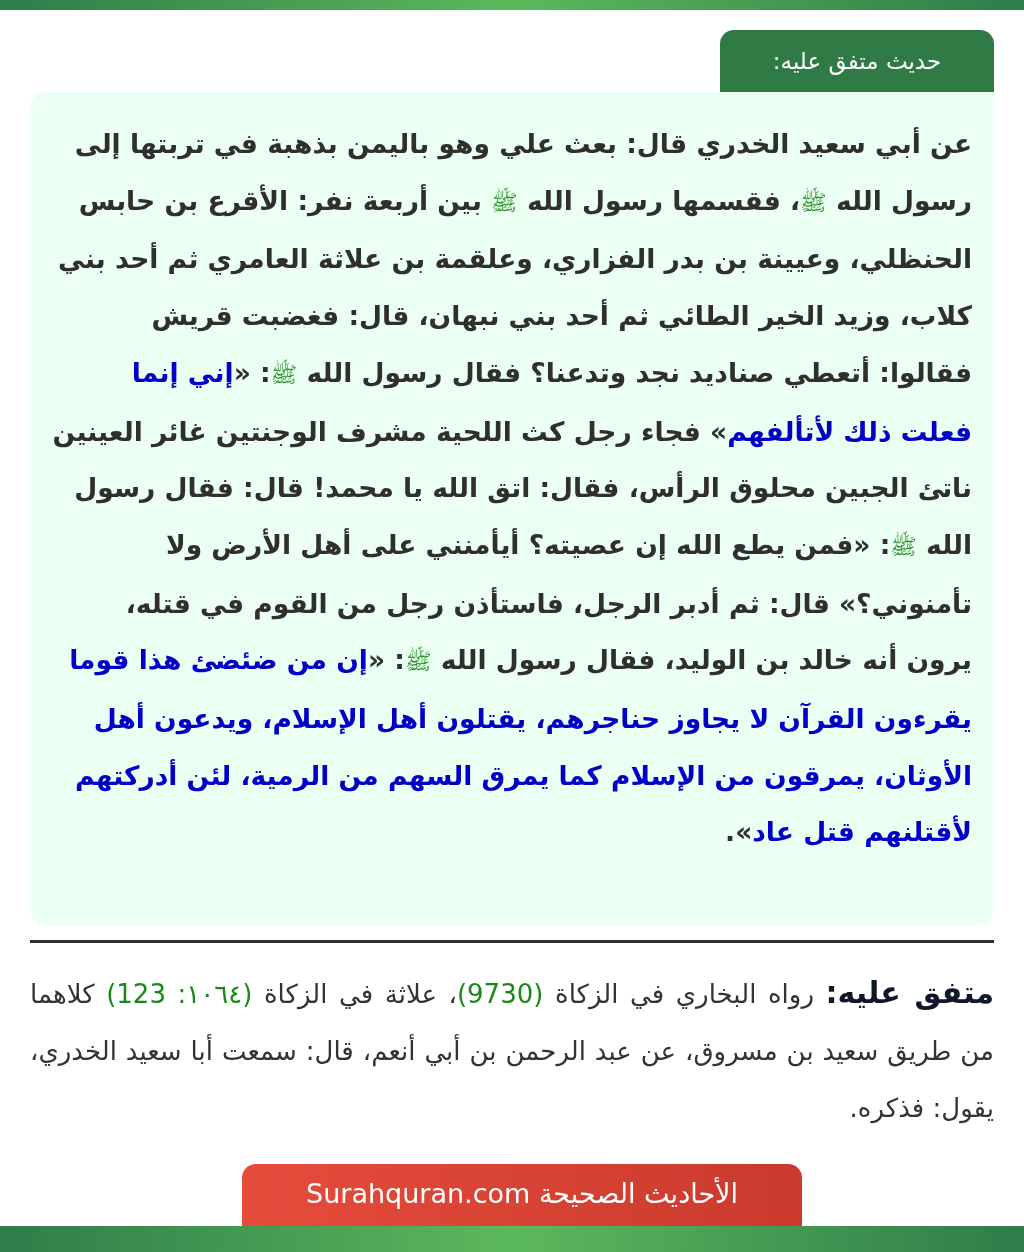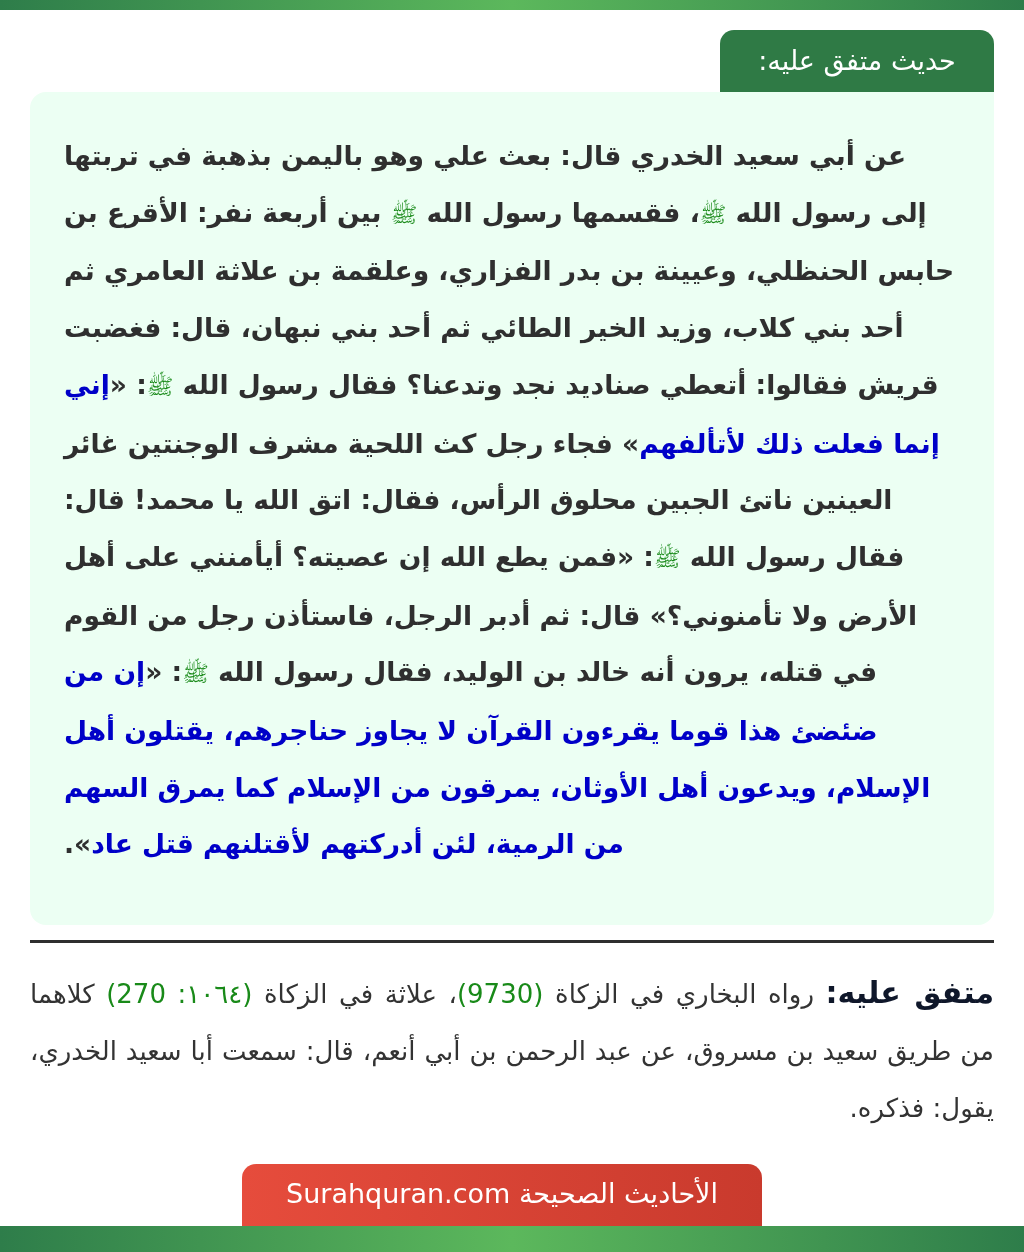--- a/index.html
+++ b/index.html
@@ -12,66 +12,66 @@
     position:absolute; left:0; top:0; width:1024px; height:10px;
     background:linear-gradient(90deg,#2e7d4a 0%,#5cb85c 50%,#2e7d4a 100%);
   }
   .bottom-bar {
     position:absolute; left:0; top:1226px; width:1024px; height:26px;
     background:linear-gradient(90deg,#2e7d4a 0%,#5cb85c 50%,#2e7d4a 100%);
   }
   .title-tab {
     position:absolute; right:30px; top:30px; height:62px; width:274px;
     background:#2f7a45; color:#fff; border-radius:14px 14px 0 0;
-    font-size:27px; line-height:62px; text-align:center; direction:rtl;
+    font-size:23px; line-height:62px; text-align:center; direction:rtl;
   }
   .hadith-box {
     position:absolute; left:30px; top:92px; width:964px; height:833px;
     background:#ecfff3; border-radius:16px 0 16px 16px;
     box-sizing:border-box; padding:20px 18px 0 18px;
   }
   .hadith-text {
-    direction:rtl; text-align:left; font-weight:bold;
+    direction:rtl; text-align:right; font-weight:bold;
     font-size:26.5px; line-height:56.7px; color:#2f2f2f;
-    margin:16px;
+    margin:4px;
   }
   .quote { color:#0000c8; }
   .saw { color:#198a19; font-weight:normal; font-size:22px; }
   .divider {
     position:absolute; left:30px; top:940px; width:964px; height:3px;
     background:#2e2e2e;
   }
   .source {
     position:absolute; left:30px; top:964px; width:964px;
     direction:rtl; text-align:justify; text-align-last:right;
     font-size:26px; line-height:57px; color:#333;
   }
   .source .label { color:#0f172a; font-weight:bold; font-size:30px; }
   .source .ref { color:#198a19; }
   .site-btn {
-    position:absolute; left:242px; top:1164px; width:520px; height:62px;
+    position:absolute; left:242px; top:1164px; width:560px; height:62px;
     background:linear-gradient(90deg,#e64c3c,#c93a2d);
     border-radius:14px 14px 0 0; color:#fff;
     font-size:27px; line-height:60px; text-align:center; direction:rtl;
   }
 </style>
 </head>
 <body>
 
 <div class="top-bar"></div>
 
 <div class="title-tab">
   <span>حديث متفق عليه:</span>
 </div>
 
 <div class="hadith-box">
   <p class="hadith-text"><span>عن أبي سعيد الخدري قال: بعث علي وهو باليمن بذهبة في تربتها إلى رسول الله </span><span class="saw">ﷺ</span><span>، فقسمها رسول الله </span><span class="saw">ﷺ</span><span> بين أربعة نفر: الأقرع بن حابس الحنظلي، وعيينة بن بدر الفزاري، وعلقمة بن علاثة العامري ثم أحد بني كلاب، وزيد الخير الطائي ثم أحد بني نبهان، قال: فغضبت قريش فقالوا: أتعطي صناديد نجد وتدعنا؟ فقال رسول الله </span><span class="saw">ﷺ</span><span>: «</span><span class="quote">إني إنما فعلت ذلك لأتألفهم</span><span>» فجاء رجل كث اللحية مشرف الوجنتين غائر العينين ناتئ الجبين محلوق الرأس، فقال: اتق الله يا محمد! قال: فقال رسول الله </span><span class="saw">ﷺ</span><span>: «فمن يطع الله إن عصيته؟ أيأمنني على أهل الأرض ولا تأمنوني؟» قال: ثم أدبر الرجل، فاستأذن رجل من القوم في قتله، يرون أنه خالد بن الوليد، فقال رسول الله </span><span class="saw">ﷺ</span><span>: «</span><span class="quote">إن من ضئضئ هذا قوما يقرءون القرآن لا يجاوز حناجرهم، يقتلون أهل الإسلام، ويدعون أهل الأوثان، يمرقون من الإسلام كما يمرق السهم من الرمية، لئن أدركتهم لأقتلنهم قتل عاد</span><span>».</span></p>
 </div>
 
 <div class="divider"></div>
 
-<div class="source"><span class="label">متفق عليه:</span><span> رواه البخاري في الزكاة </span><span class="ref">(9730)</span><span>، علاثة في الزكاة </span><span class="ref">(١٠٦٤: 270)</span><span> كلاهما من طريق سعيد بن مسروق، عن عبد الرحمن بن أبي أنعم، قال: سمعت أبا سعيد الخدري، يقول: فذكره.</span></div>
+<div class="source"><span class="label">متفق عليه:</span><span> رواه البخاري في الزكاة </span><span class="ref">(9730)</span><span>، علاثة في الزكاة </span><span class="ref">(١٠٦٤: 123)</span><span> كلاهما من طريق سعيد بن مسروق، عن عبد الرحمن بن أبي أنعم، قال: سمعت أبا سعيد الخدري، يقول: فذكره.</span></div>
 
 <div class="site-btn">
   <span>الأحاديث الصحيحة Surahquran.com</span>
 </div>
 
 <div class="bottom-bar"></div>
 
 </body></html>

